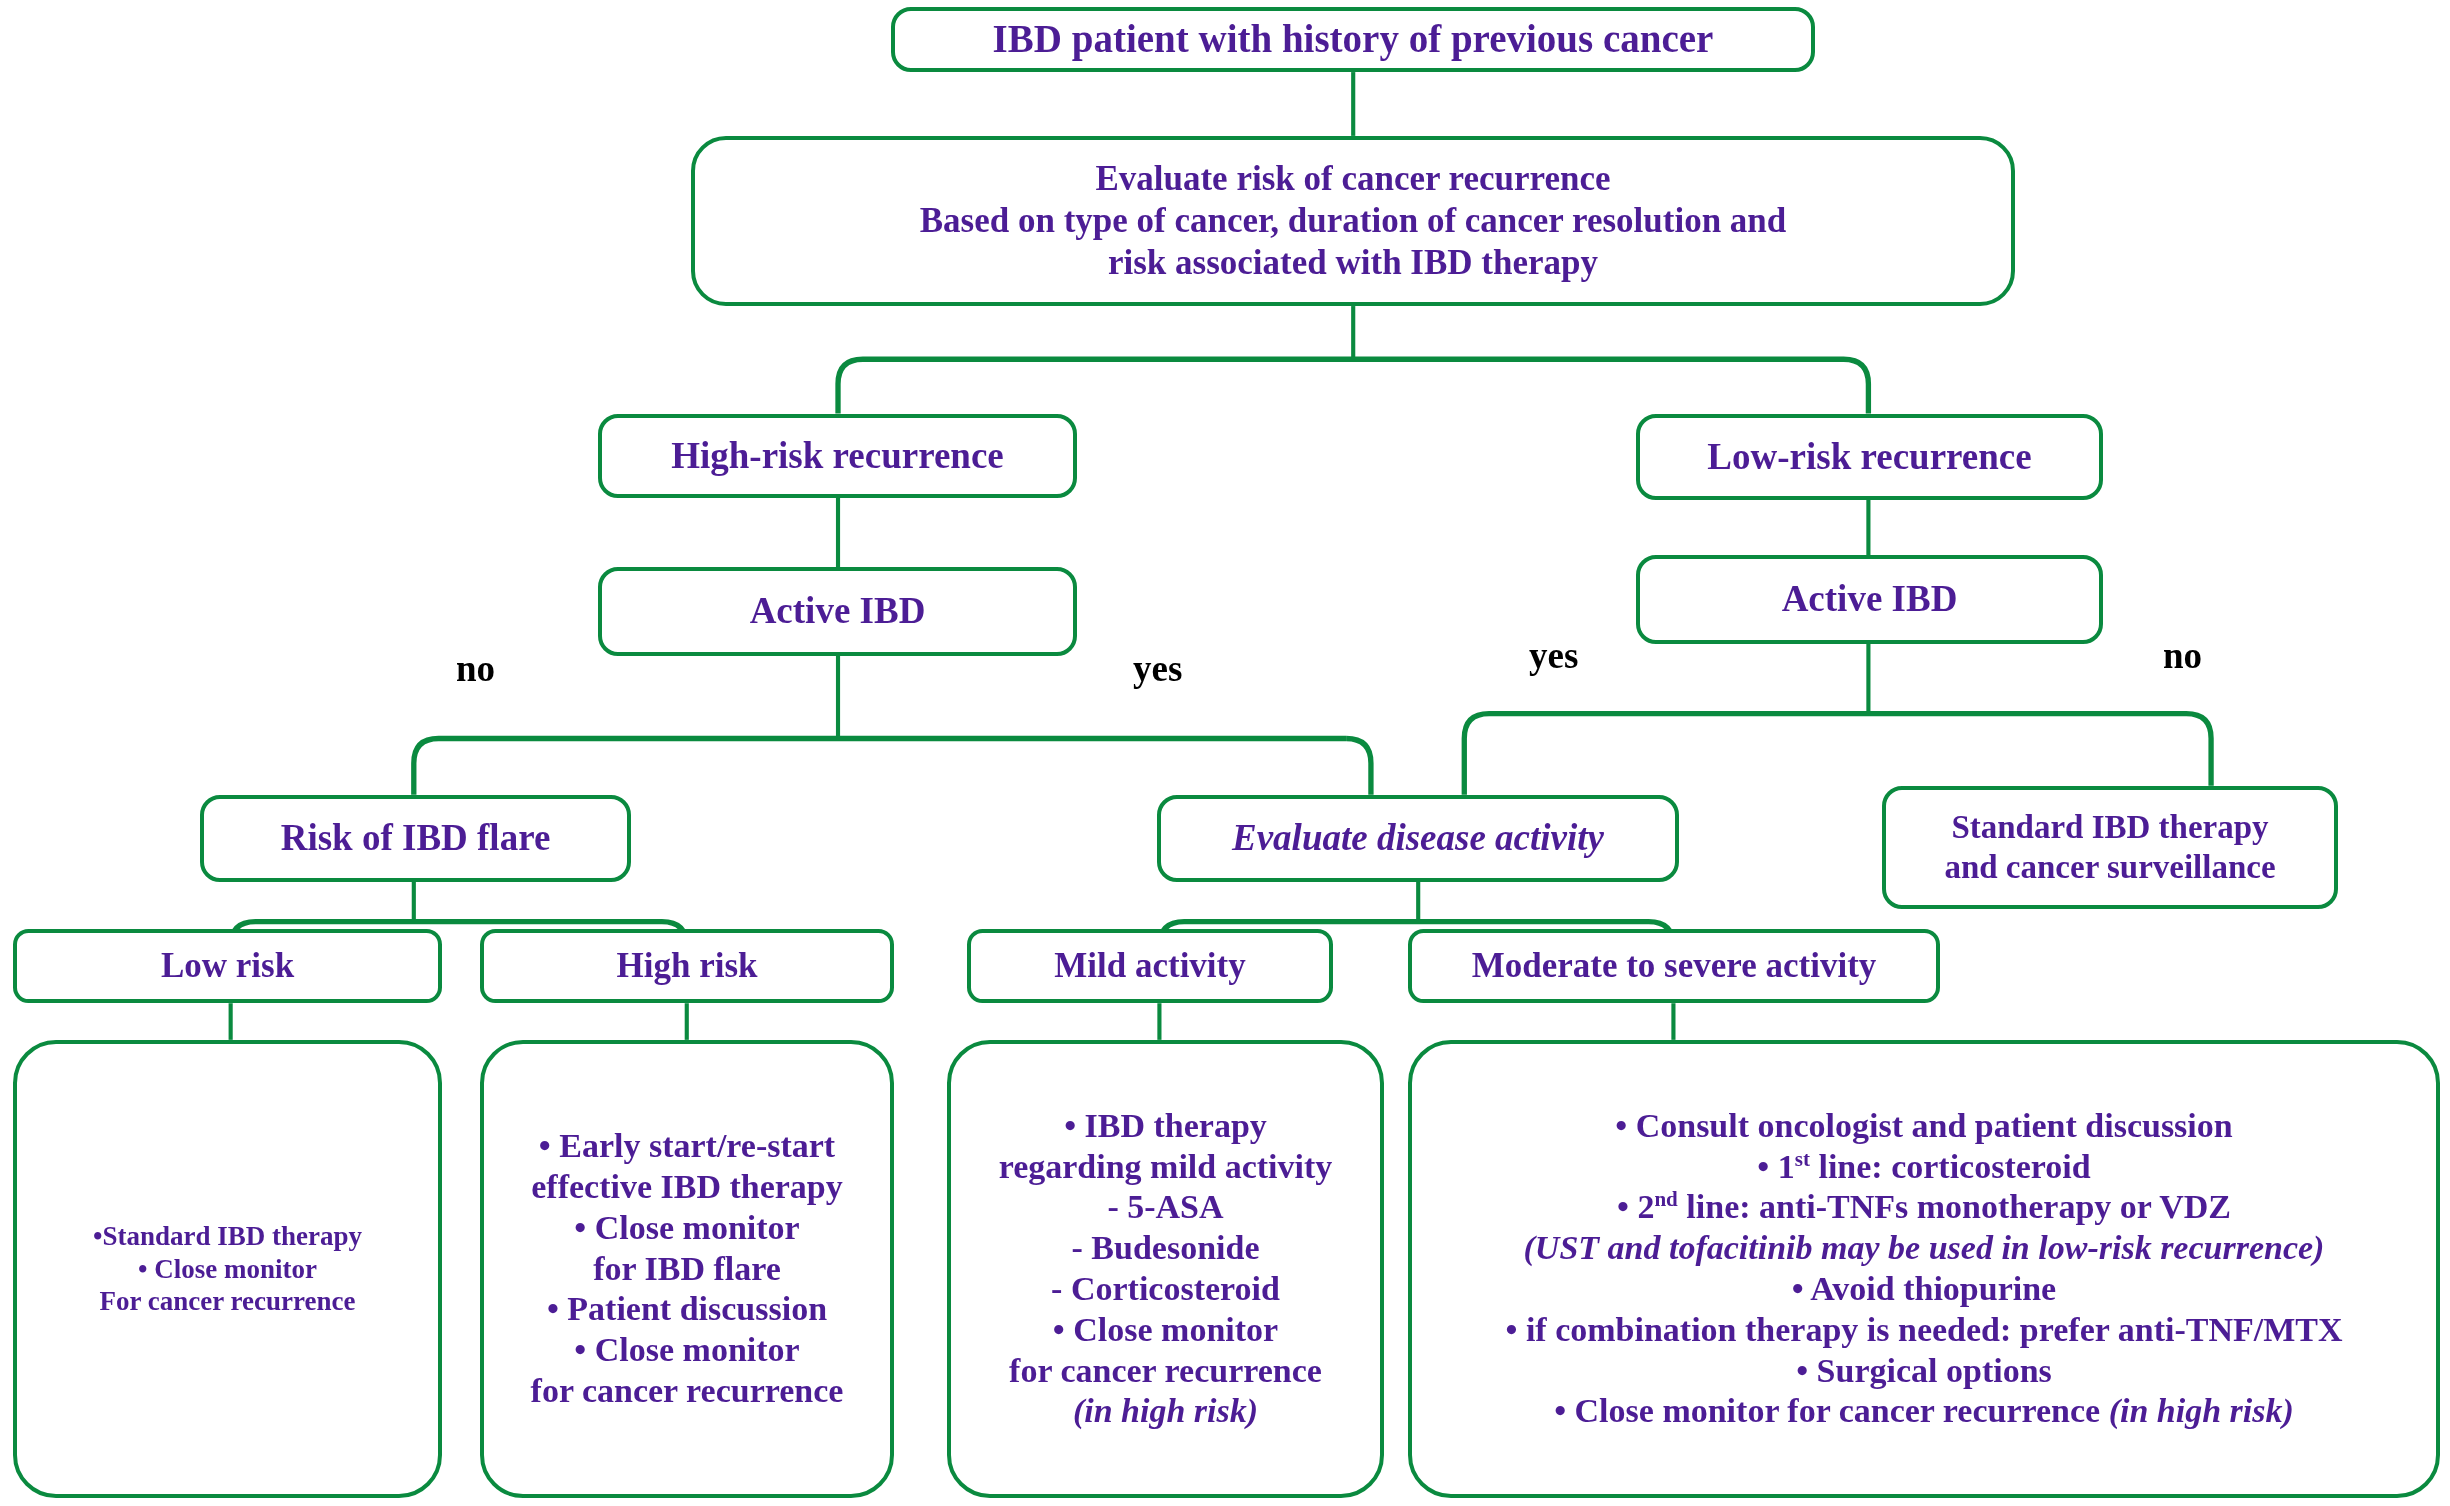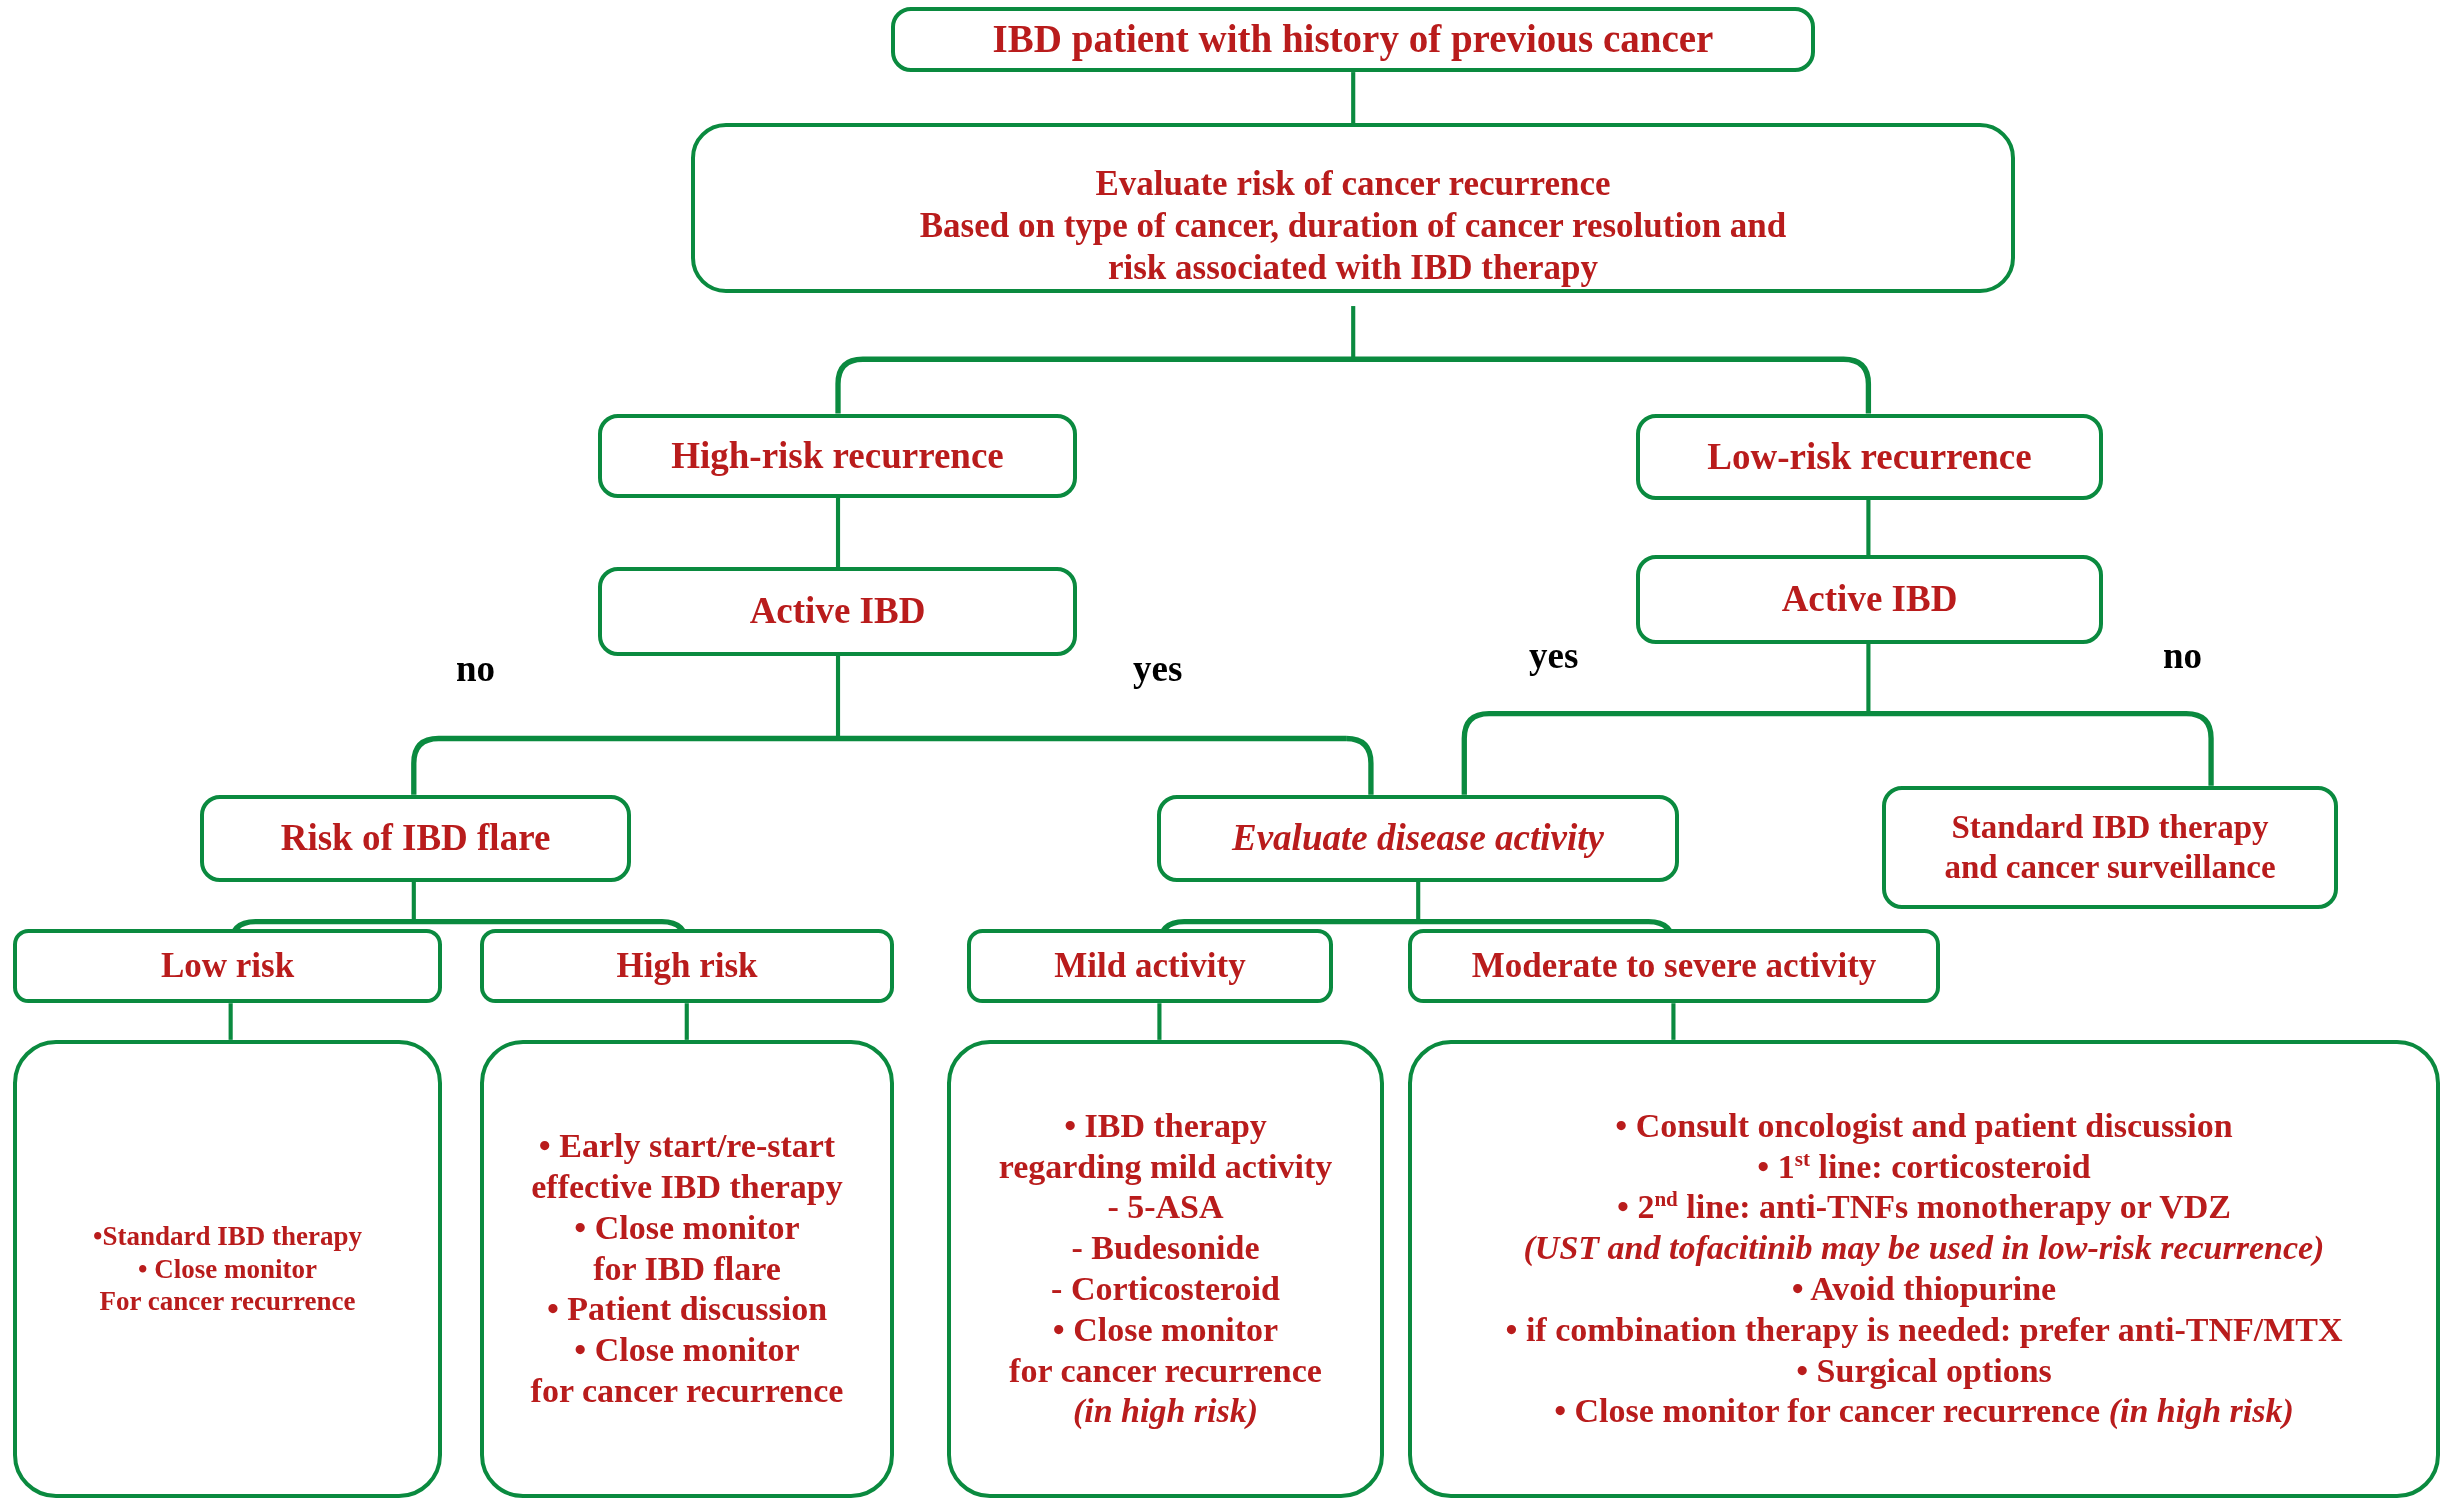--- a/index.html
+++ b/index.html
@@ -28,21 +28,21 @@
   }
   .node {
     position: absolute;
     box-sizing: border-box;
     background: #ffffff;
     border: 4.1px solid #0a8a3f;
     display: flex;
     align-items: center;
     justify-content: center;
     text-align: center;
-    color: #b91c1c;
+    color: #4c1d95;
     font-weight: bold;
     line-height: 1.18;
     z-index: 3;
   }
   .node .txt {
     width: 100%;
     padding: 0 8.3px;
     box-sizing: border-box;
   }
   .r-sm { border-radius: 15.4px; }
@@ -101,21 +101,21 @@
       <path d="M 2832 1698 L 2832 1760"></path>
     </g>
   </svg>
 
   <div class="node r-md" style="left:891px; top:7px; width:924px; height:65px; font-size:39px;">
     <div class="txt lines">
         <div>IBD patient with history of previous cancer</div>
       </div>
   </div>
 
-  <div class="node r-lg" style="left:691px; top:123px; width:1324px; height:170px; font-size:35px;align-items:flex-end;">
+  <div class="node r-lg" style="left:691px; top:136px; width:1324px; height:170px; font-size:35px;">
     <div class="txt lines">
         <div>Evaluate risk of cancer recurrence</div>
         <div>Based on type of cancer, duration of cancer resolution and</div>
         <div>risk associated with IBD therapy</div>
       </div>
   </div>
 
   <div class="node r-md" style="left:598px; top:414px; width:479px; height:84px; font-size:37px;">
     <div class="txt lines">
         <div>High-risk recurrence</div>

